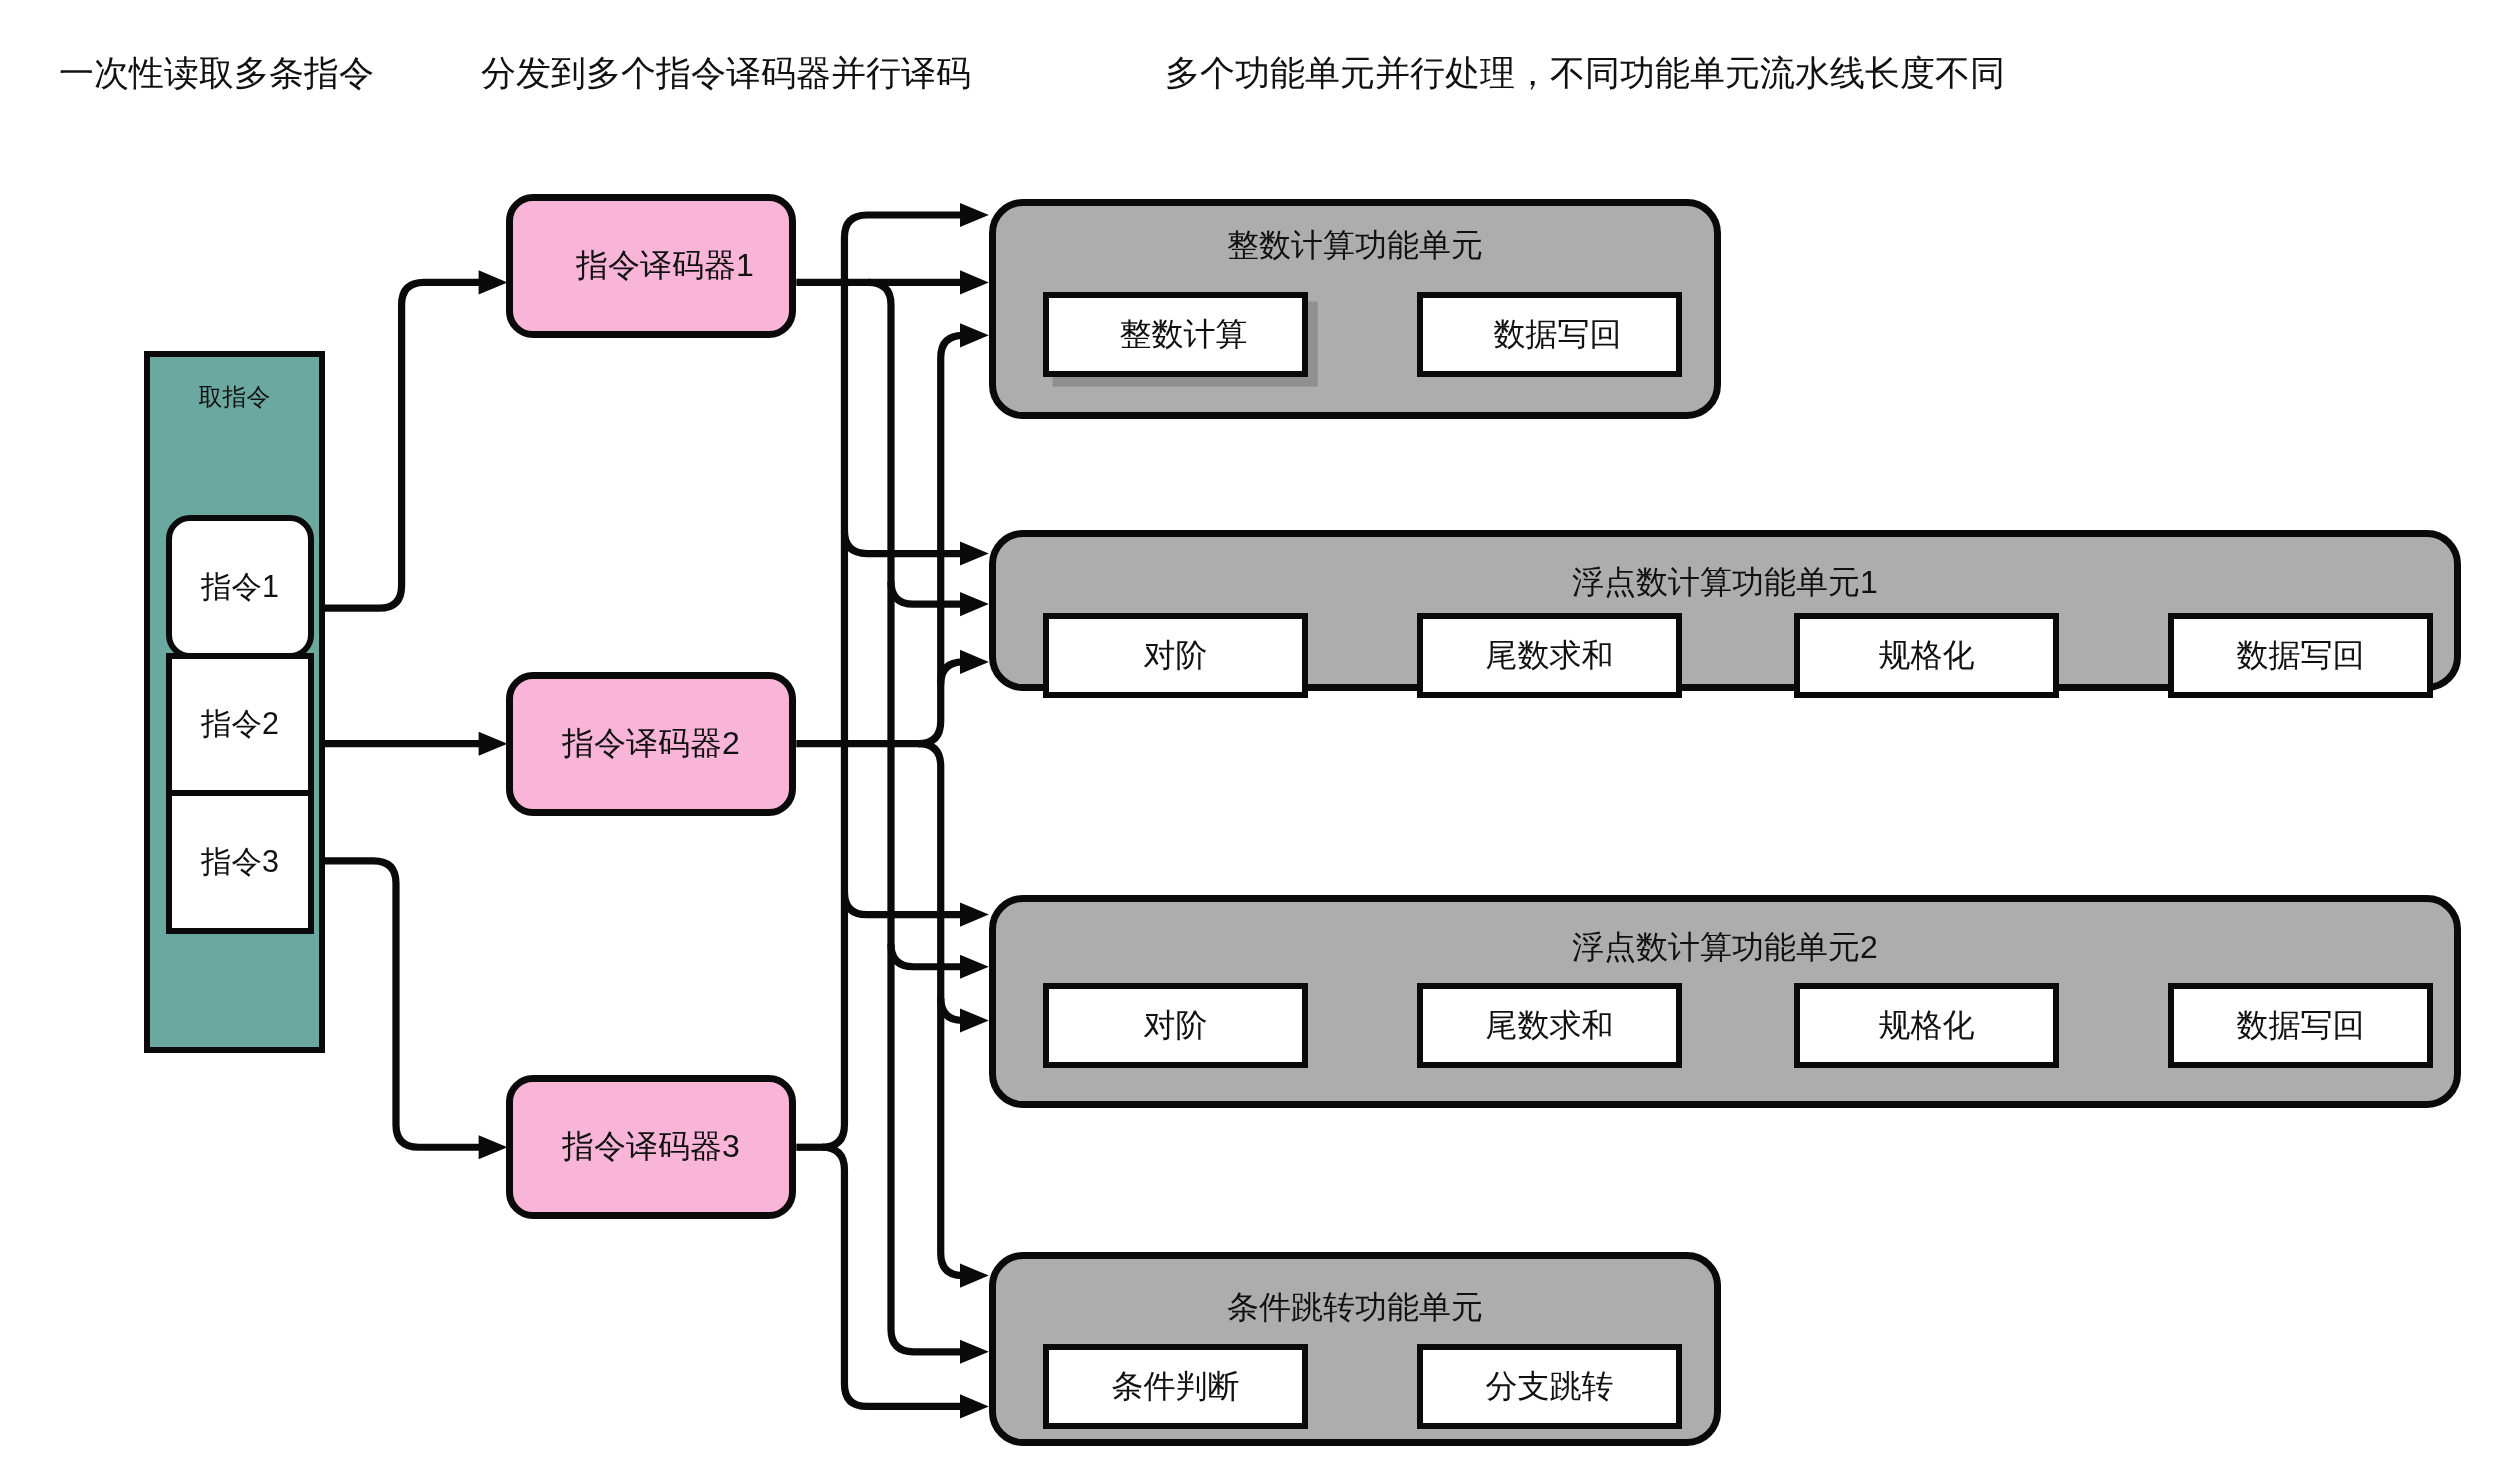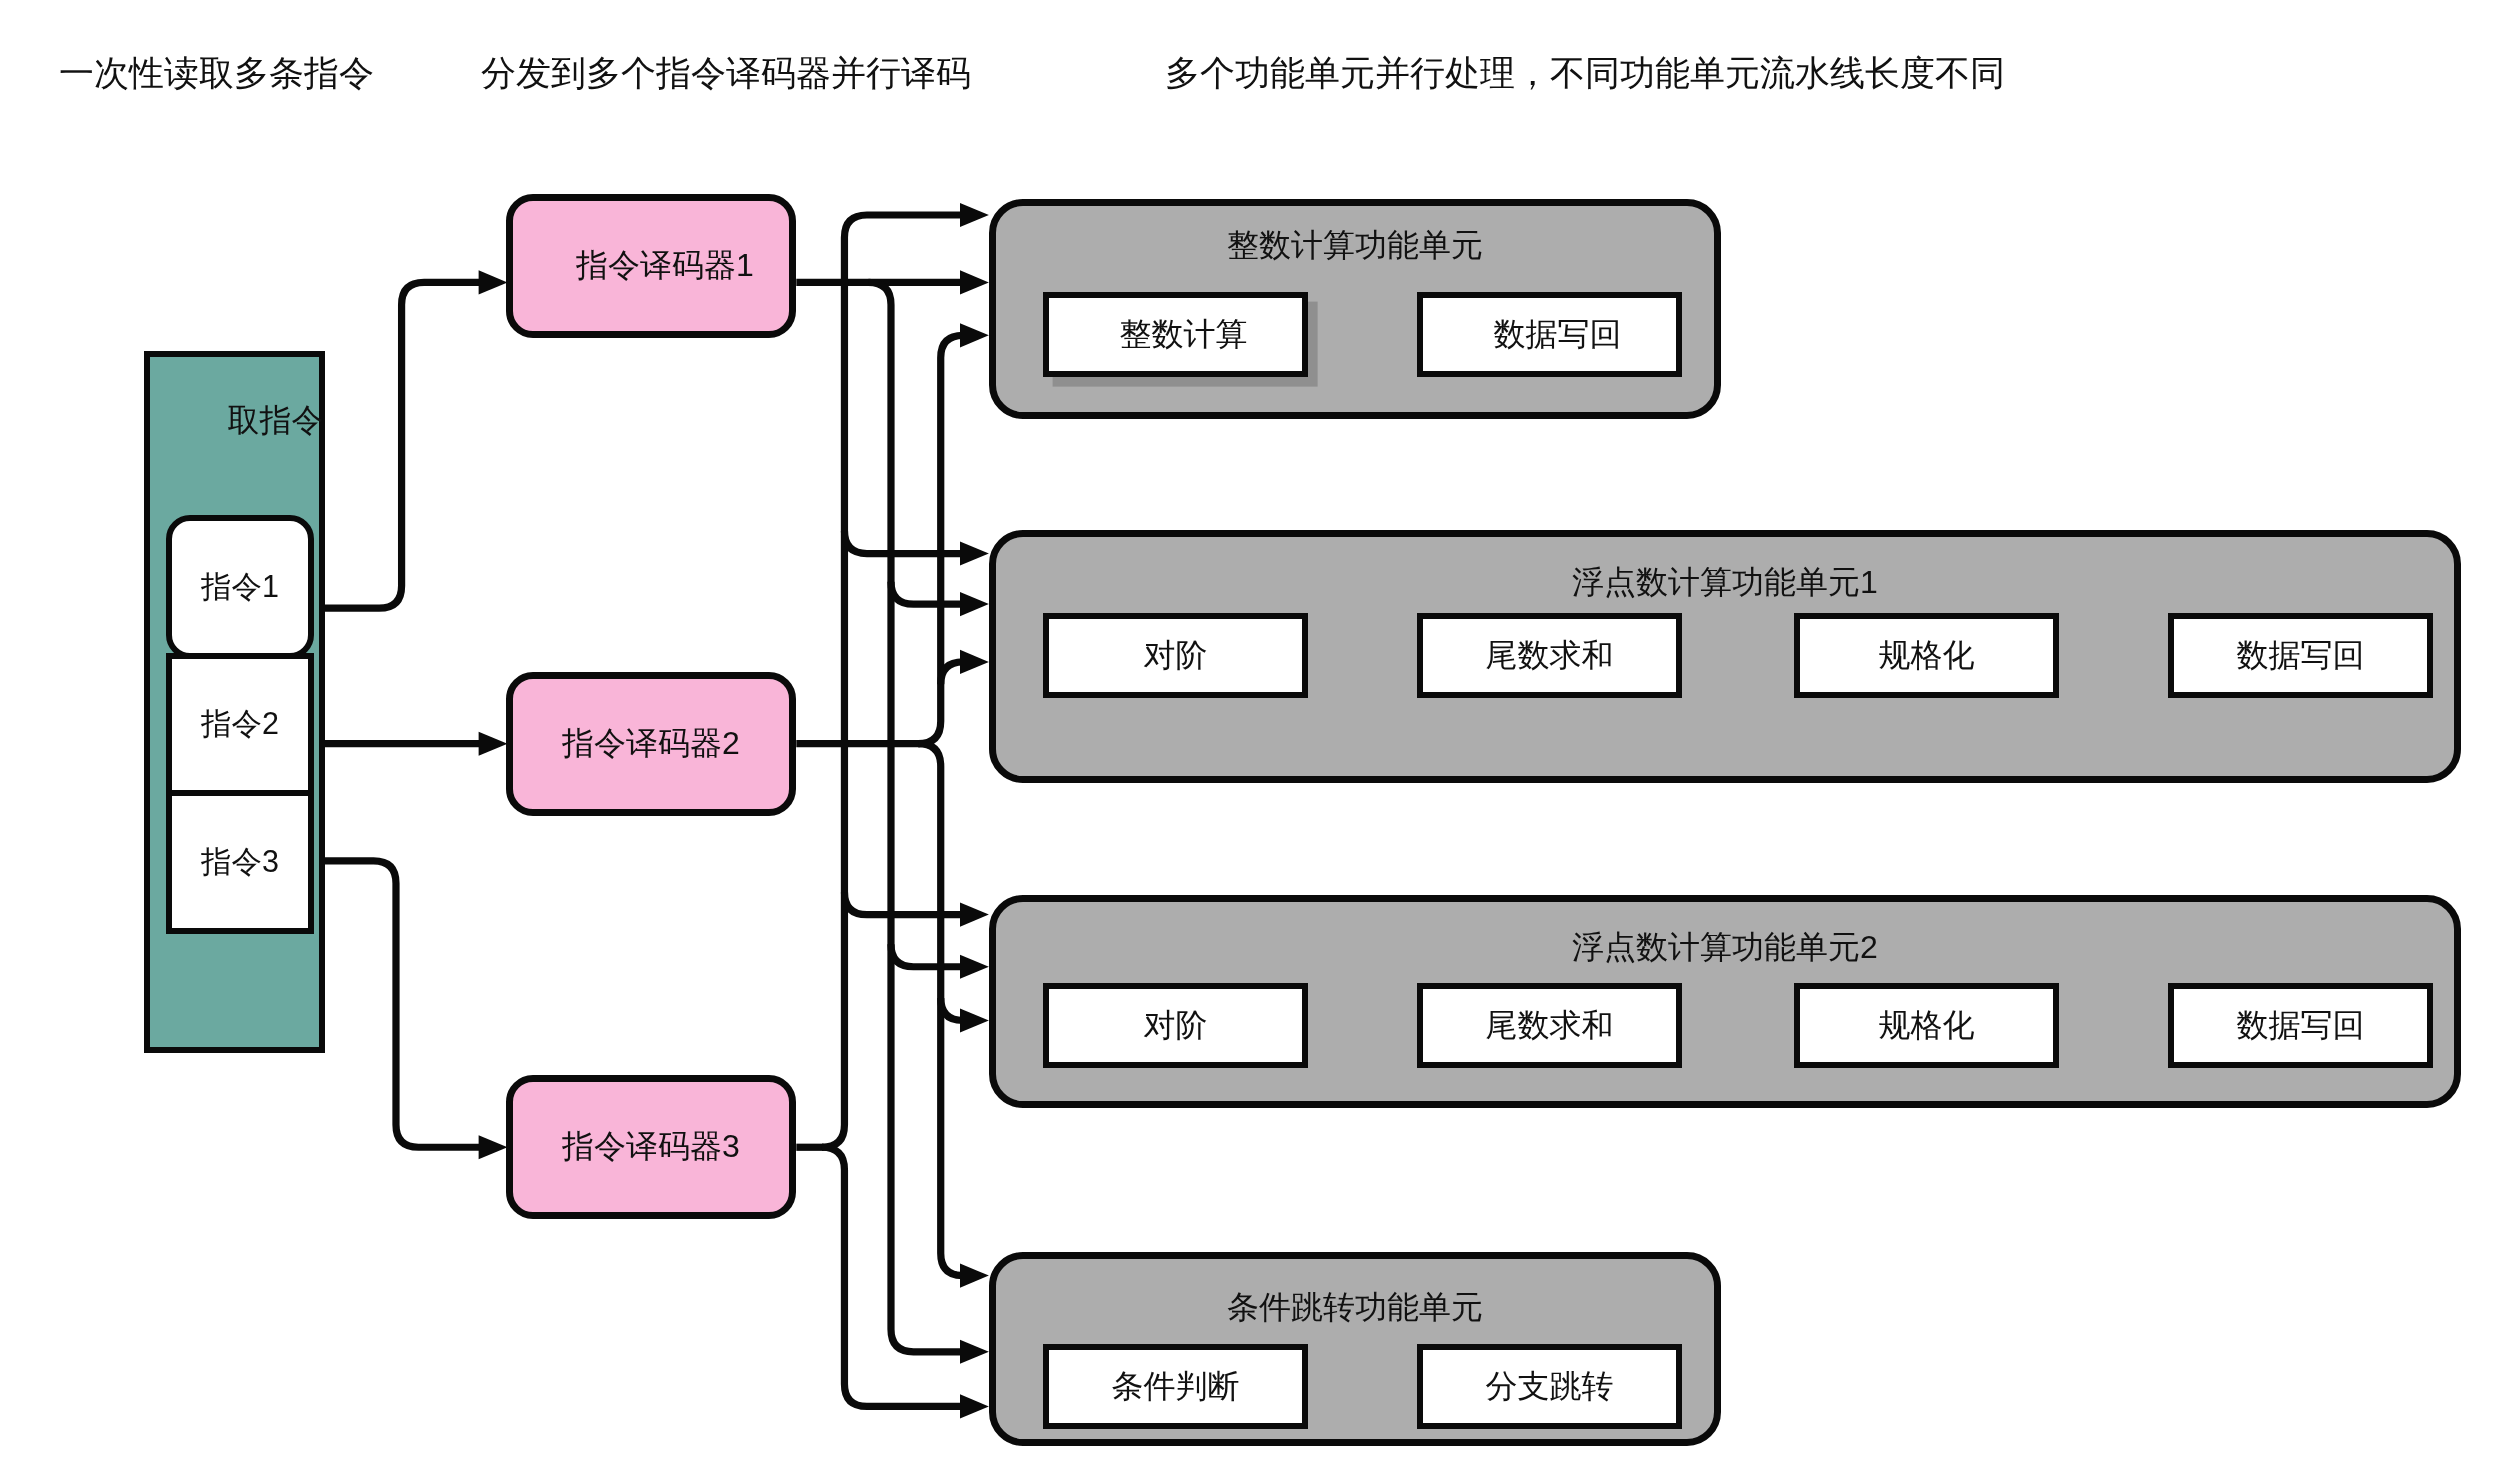--- a/index.html
+++ b/index.html
@@ -5,37 +5,37 @@
   html,body{margin:0;padding:0;background:#ffffff;}
   body{width:2500px;height:1481px;position:relative;overflow:hidden;
        font-family:"Liberation Sans","DejaVu Sans",sans-serif;color:#111;}
   .annotation{position:absolute;top:50px;font-size:35px;font-weight:500;white-space:nowrap;}
   #ann1{left:59px;} #ann2{left:481px;} #ann3{left:1165px;}
 
   .svglayer{position:absolute;left:0;top:0;width:2500px;height:1481px;}
 
   .fetch-unit{position:absolute;left:144px;top:351px;width:181px;height:702px;
       background:#6BA9A0;border:6.4px solid #0a0a0a;box-sizing:border-box;}
-  .fetch-title{position:absolute;left:0;top:42px;width:100%;text-align:center;
-      font-size:32px;font-weight:500;padding-left:41px;}
+  .fetch-title{position:absolute;left:0;top:24px;width:100%;text-align:center;
+      font-size:24px;font-weight:500;}
   .instr-stack{position:absolute;left:16px;top:142px;width:148px;}
   .instr-box{width:148px;height:144px;background:#ffffff;border:6.4px solid #0a0a0a;
       box-sizing:border-box;margin-top:-6.4px;display:flex;align-items:center;justify-content:center;
       font-size:30.5px;font-weight:500;}
   .instr-box:first-child{margin-top:16px;border-radius:24px;}
 
   .decoder{position:absolute;left:506px;width:290px;height:144px;background:#F9B5D8;
       border:7.2px solid #0a0a0a;box-sizing:border-box;border-radius:27px;
       display:flex;align-items:center;justify-content:center;font-size:32px;font-weight:500;}
   #decoder1{top:194px;padding-left:28px;} #decoder2{top:672px;} #decoder3{top:1075px;}
 
   .unit{position:absolute;background:#ADADAD;border:7.2px solid #0a0a0a;
       box-sizing:border-box;border-radius:34px;margin-top:28px;}
   #unit-int{left:989px;top:171px;width:732px;height:220px;}
-  #unit-fp1{left:989px;top:502px;width:1472px;height:253px;}
+  #unit-fp1{left:989px;top:502px;width:1472px;height:161px;}
   #unit-fp2{left:989px;top:867px;width:1472px;height:213px;}
   #unit-br {left:989px;top:1224px;width:732px;height:194px;}
   .unit-title{position:absolute;left:0;width:100%;text-align:center;
       font-size:32px;font-weight:500;}
   #unit-int .unit-title{top:17.7px;}
   #unit-fp1 .unit-title,#unit-fp2 .unit-title{top:24px;}
   #unit-br .unit-title{top:26.5px;}
 
   .stage{position:absolute;width:265px;height:85px;background:#ffffff;
       border:6.4px solid #0a0a0a;box-sizing:border-box;display:flex;align-items:center;

